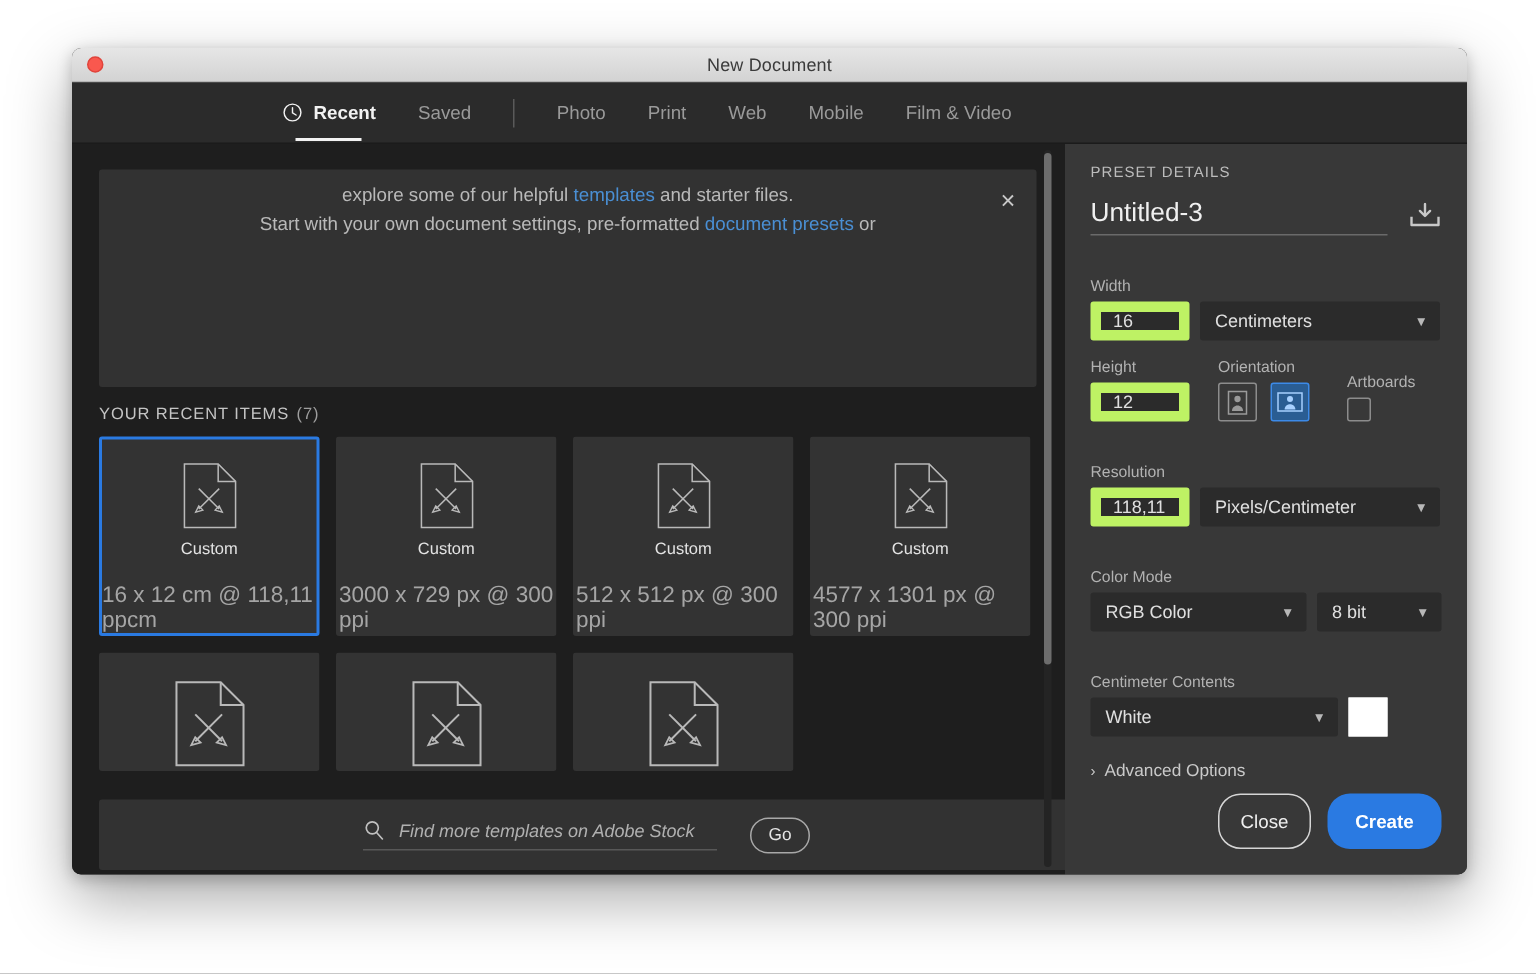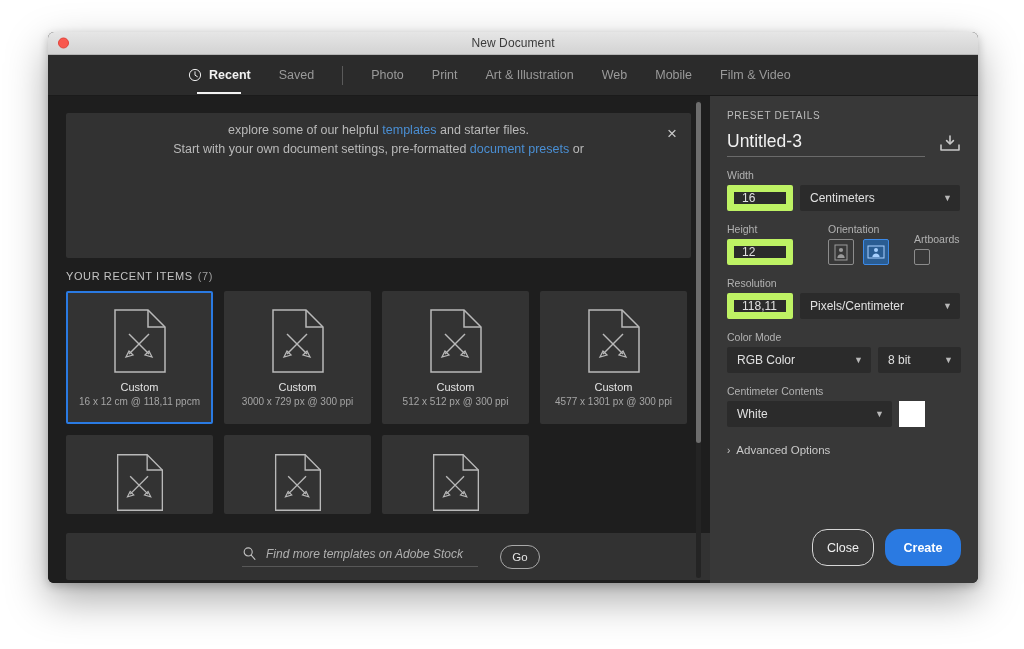--- a/index.html
+++ b/index.html
@@ -176,22 +176,22 @@
   }
   .card.selected { border-color: #2a7ae2; background: #333333; }
   .card .doc-icon { margin-top: 15px; }
   .card-name {
     color: #e3e3e3;
     font-size: 11px;
     margin-top: 7px;
   }
   .card-meta {
     color: #a5a5a5;
-    font-size: 10px;
-    margin-top: 3px;
+    font-size: 15px;
+    margin-top: 16px;
   }
   .card.row2 { height: 79px; justify-content: flex-start; overflow: hidden; }
   .card.row2 .doc-icon { margin-top: 16px; }
 
   
   #searchbar {
     position: absolute;
     left: 18px; top: 437px;
     width: 650px; height: 47px;
     background: #323232;
@@ -278,21 +278,21 @@
     font-size: 17.5px;
     font-family: "Liberation Sans", sans-serif;
     width: 198px;
     padding-bottom: 4px;
   }
   .save-icon { margin-bottom: 4px; }
 
   .field-label {
     color: #b2b2b2;
     font-size: 10.5px;
-    margin-top: 12px;
+    margin-top: 28px;
     margin-bottom: 4px;
   }
   .row { display: flex; align-items: flex-end; gap: 7px; }
 
   .num-input {
     background: #2b2b2b;
     border: 7px solid #bef264;
     border-radius: 2px;
     color: #e0e0e0;
     font-size: 12px;
@@ -414,23 +414,20 @@
 
       <div class="tab-sep"></div>
 
       <div class="tab">
         <span>Photo</span>
       </div>
       <div class="tab">
         <span>Print</span>
       </div>
       <div class="tab">
-        <span>Art &amp; Illustration</span>
-      </div>
-      <div class="tab">
         <span>Web</span>
       </div>
       <div class="tab">
         <span>Mobile</span>
       </div>
       <div class="tab">
         <span>Film &amp; Video</span>
       </div>
 
     </div>
@@ -580,21 +577,21 @@
           <span>Centimeters</span>
           <span class="chev">▼</span>
         </div>
       </div>
 
       <div class="row" style="margin-top:12px; align-items:flex-end">
         <div>
           <div class="sub-label">Height</div>
           <input class="num-input" type="text" value="12" style="">
         </div>
-        <div style="margin-left:28px">
+        <div style="margin-left:12px">
           <div class="sub-label">Orientation</div>
           <div style="display:flex; gap:9px">
             <div class="orient-btn">
               <svg width="14" height="17" viewBox="0 0 14 17">
                 <rect x="1" y="1" width="12" height="15" fill="none" stroke="#9a9a9a" stroke-width="1"></rect>
                 <circle cx="7" cy="6" r="2.1" fill="#9a9a9a"></circle>
                 <path d="M3.3 14c0-2.2 1.7-3.7 3.7-3.7s3.7 1.5 3.7 3.7z" fill="#9a9a9a"></path>
               </svg>
             </div>
             <div class="orient-btn active">

